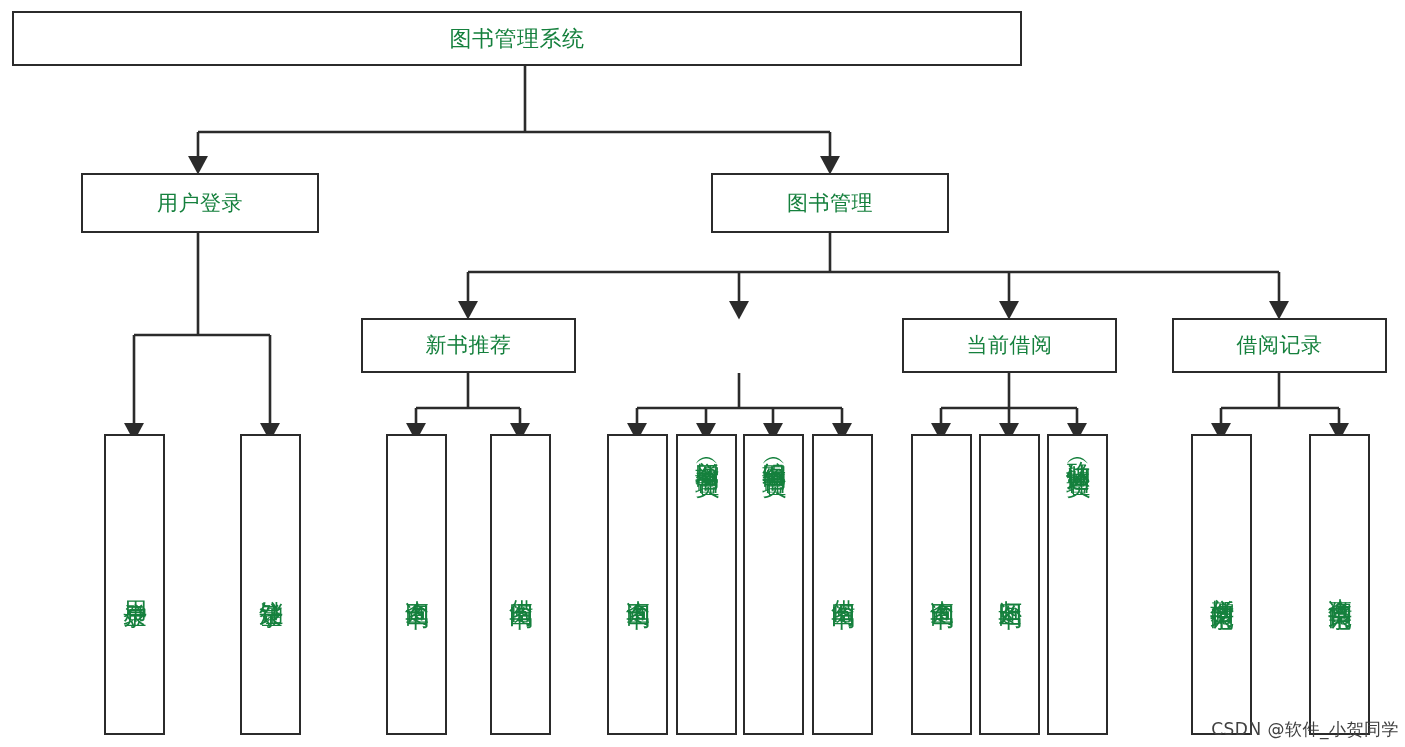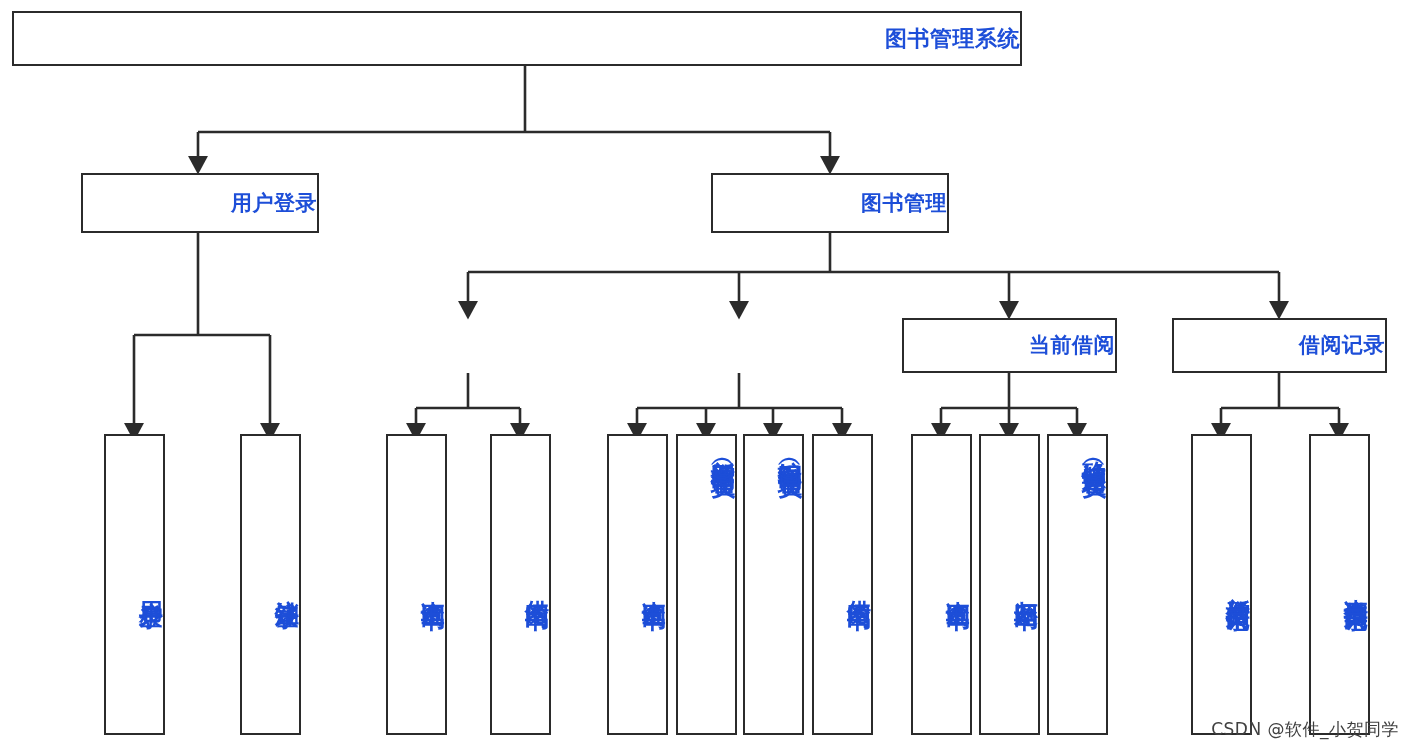--- a/index.html
+++ b/index.html
@@ -26,24 +26,23 @@
     height: 747px;
     pointer-events: none;
   }
   .node {
     position: absolute;
     box-sizing: border-box;
     border: 2px solid #2b2b2b;
     background: #ffffff;
     display: flex;
     align-items: center;
-    justify-content: flex-end;
-    color: #1d4ed8;
+    justify-content: center;
+    color: #15803d;
     z-index: 2;
-    font-weight: bold;
   }
   .node .node-label {
     display: block;
     text-align: center;
     line-height: 1.18;
     letter-spacing: 0.5px;
   }
   
   .node.horiz .node-label {
     font-size: 21px;
@@ -145,20 +144,23 @@
   </div>
 
   <div class="node horiz" style="left:81px; top:173px; width:238px; height:60px;">
     <span class="node-label">用户登录</span>
   </div>
 
   <div class="node horiz" style="left:711px; top:173px; width:238px; height:60px;">
     <span class="node-label">图书管理</span>
   </div>
 
+  <div class="node horiz" style="left:361px; top:318px; width:215px; height:55px;">
+    <span class="node-label">新书推荐</span>
+  </div>
 
 
   <div class="node horiz" style="left:902px; top:318px; width:215px; height:55px;">
     <span class="node-label">当前借阅</span>
   </div>
 
   <div class="node horiz" style="left:1172px; top:318px; width:215px; height:55px;">
     <span class="node-label">借阅记录</span>
   </div>
 

